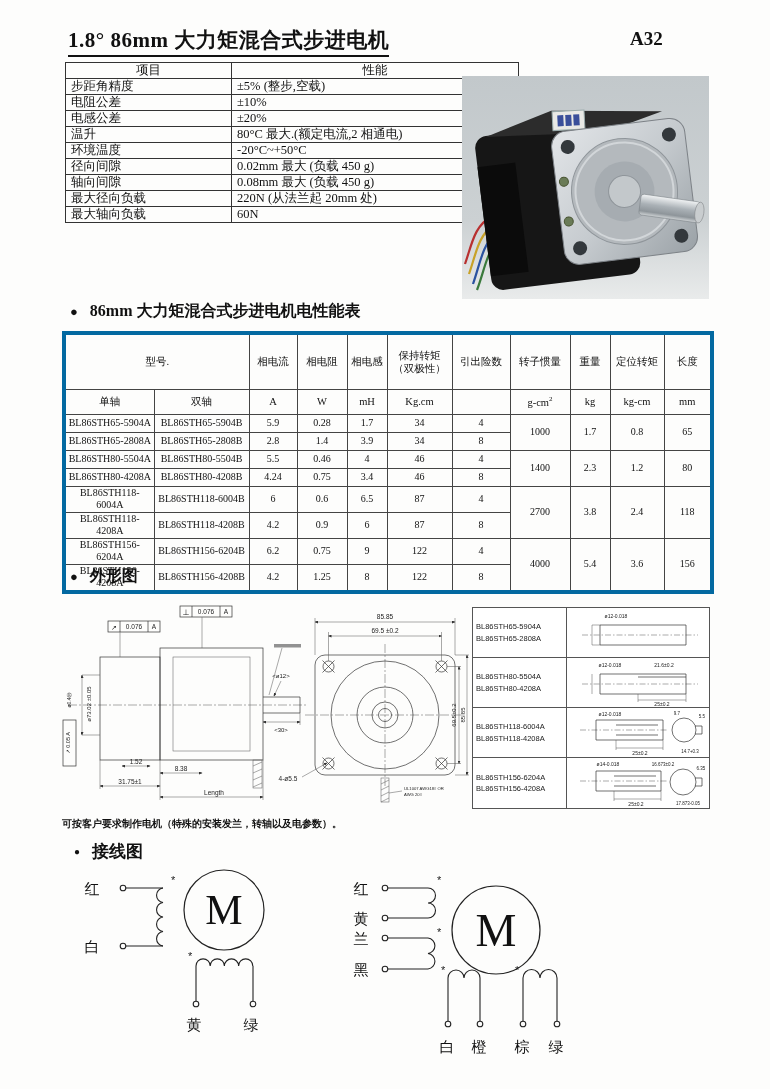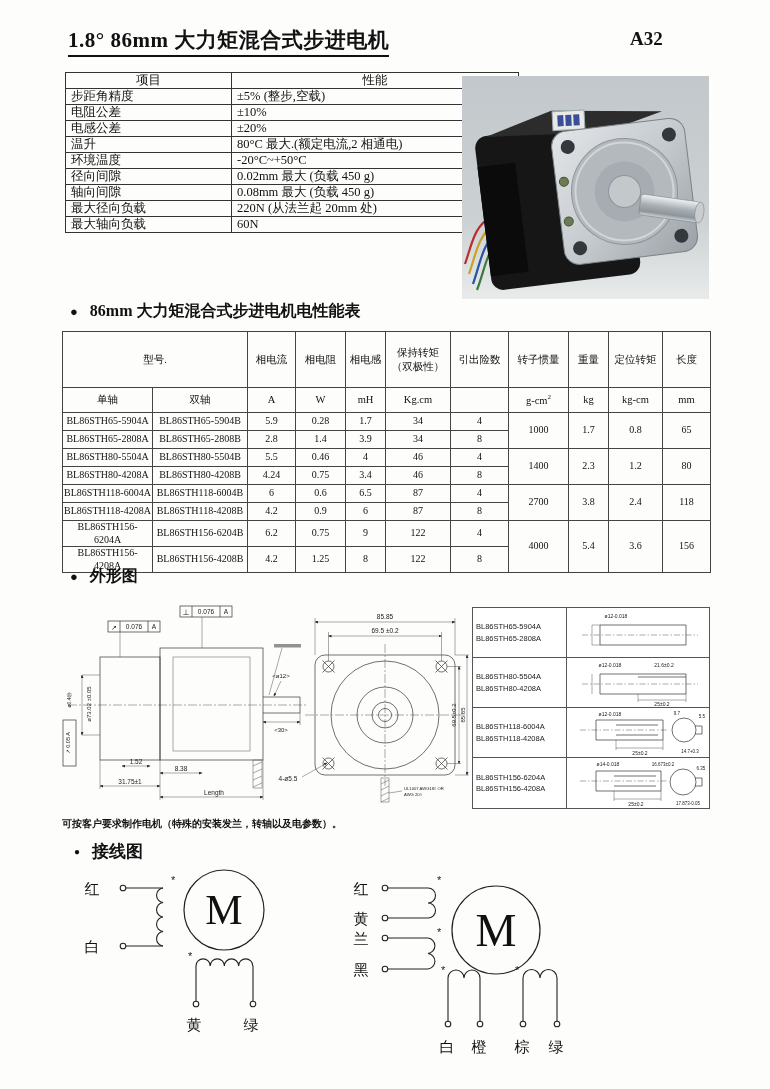--- a/index.html
+++ b/index.html
@@ -6,38 +6,38 @@
   html,body { width:770px; height:1089px; }
   body { position:relative; background:#fdfdfc; font-family:"Liberation Serif", serif; color:#111; overflow:hidden; }
   .abs { position:absolute; }
 
   
   .title { left:68px; top:26px; font-size:21px; font-weight:bold; border-bottom:2px solid #111; padding-bottom:1px; letter-spacing:0.5px; }
   .pageno { left:630px; top:28px; font-size:19px; font-weight:bold; }
 
   
   table { border-collapse:collapse; }
-  .spec { left:65px; top:72px; width:454px; table-layout:fixed; border:1.5px solid #222; }
+  .spec { left:65px; top:62px; width:454px; table-layout:fixed; border:1.5px solid #222; }
   .spec td { border:1px solid #333; font-size:12.5px; height:16px; line-height:1.05; padding:0 5px; white-space:nowrap; overflow:hidden; }
   .spec td.c1 { width:166px; }
   .spec tr.hd td { text-align:center; }
 
   
   .photo { left:462px; top:76px; width:247px; height:223px; }
 
   
   .section { font-size:16px; font-weight:bold; display:flex; align-items:center; gap:12px; }
   .section .bl { font-size:13px; }
   .sec1 { left:70px; top:301px; }
   .sec2 { left:70px; top:566px; }
   .sec3 { left:74px; top:840px; font-size:17px; }
   .sec3 .bl { font-size:10px; }
 
   
-  .perf { left:62px; top:331px; width:648px; table-layout:fixed; border:1px solid #0369a1; }
+  .perf { left:62px; top:331px; width:648px; table-layout:fixed; border:4px solid #0369a1; }
   .perf td { border:1px solid #444; text-align:center; vertical-align:middle; font-size:10px; line-height:1.25; padding:0 1px; }
   .perf tr.h1 td { height:56px; font-size:10.5px; }
   .perf tr.h2 td { height:25px; font-size:10.5px; }
   .perf tr.dr td { height:18px; font-size:10px; }
   .perf td.mod { font-size:9.5px; }
   .perf sup { font-size:7px; }
 
   
   .outline-svg { left:62px; top:600px; }
   .variants { left:472px; top:607px; width:238px; height:202px; border:1px solid #555; background:#fff; display:grid; grid-template-rows:1fr 1fr 1fr 1fr; }

